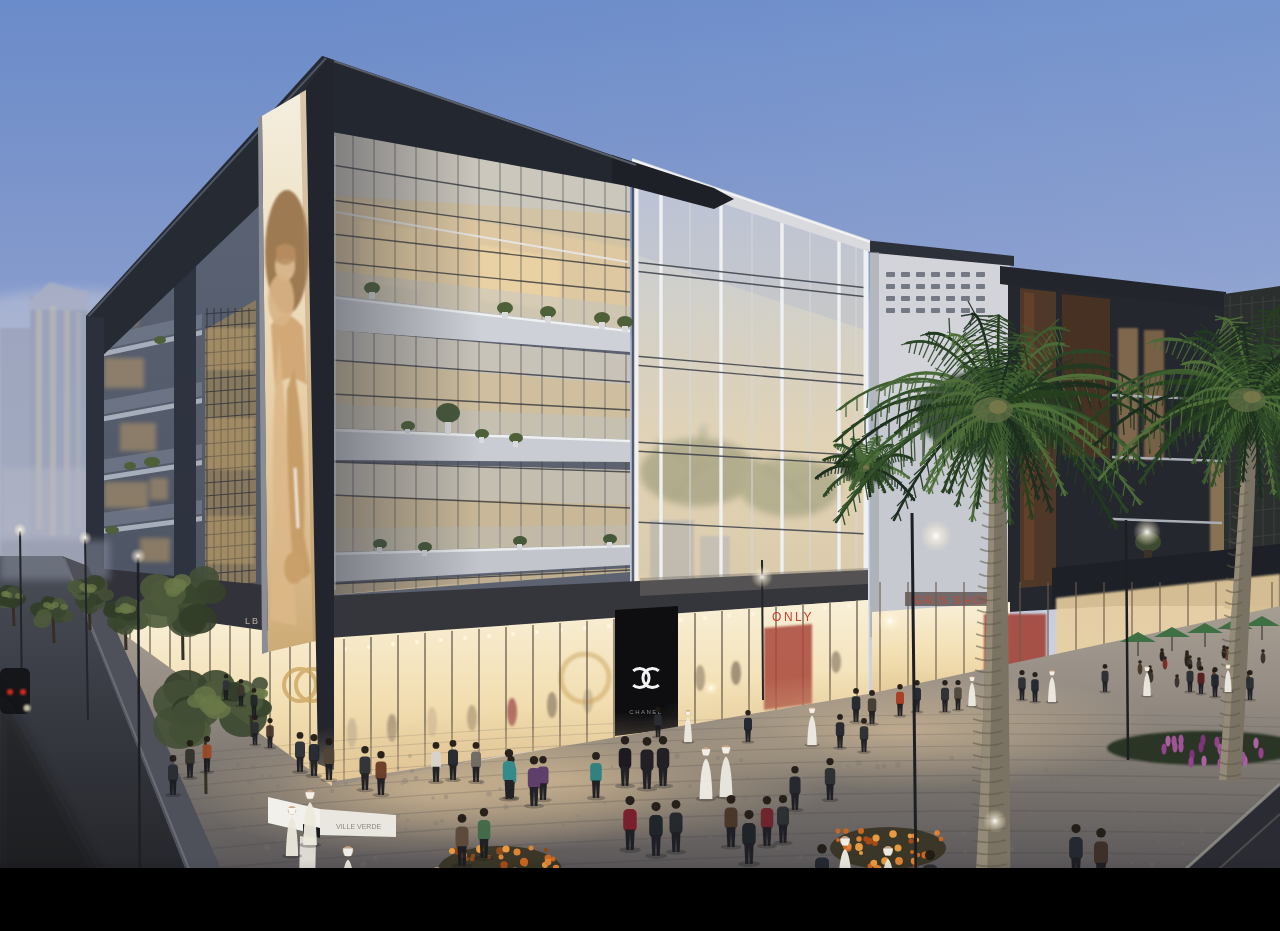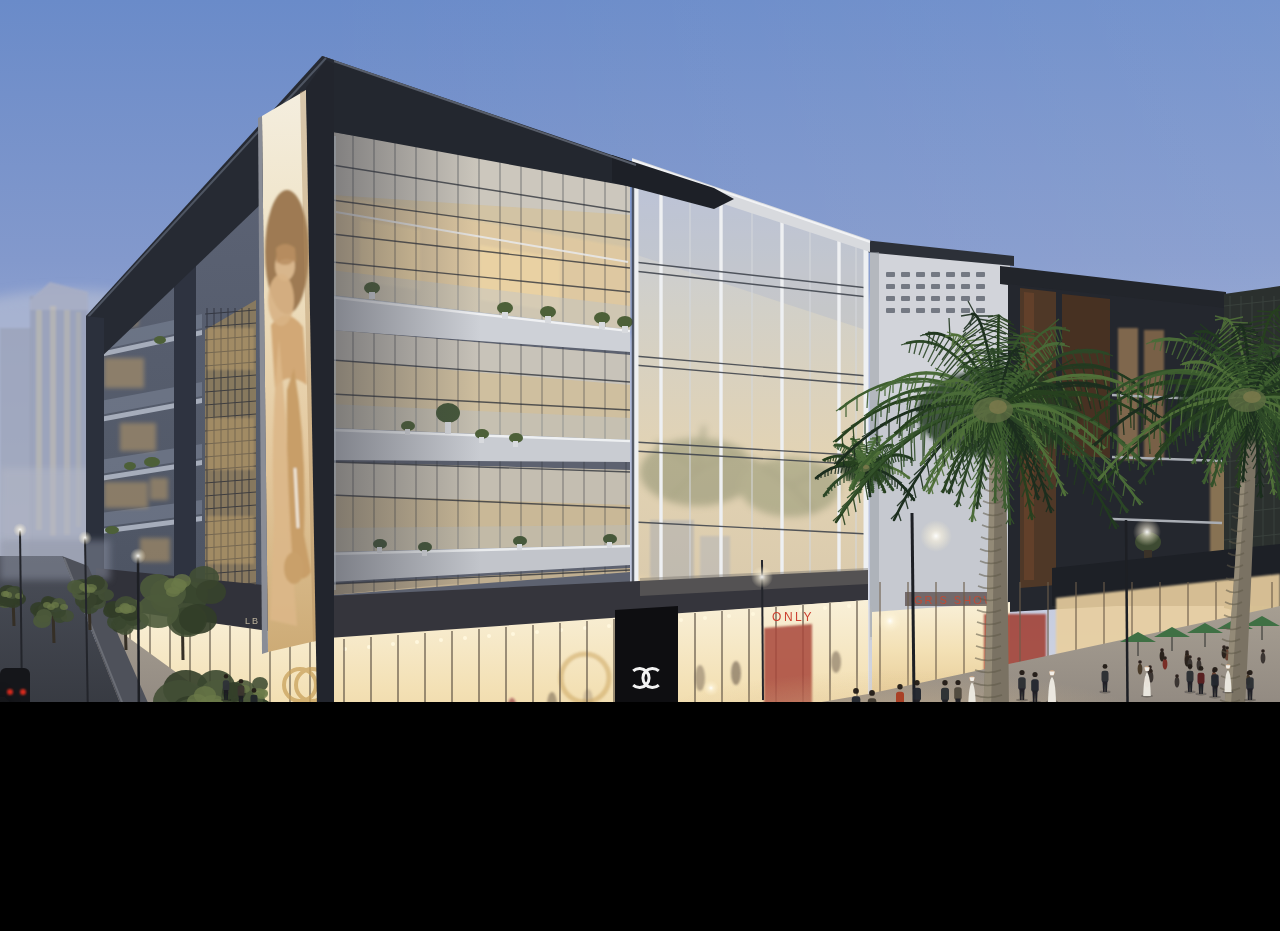--- a/index.html
+++ b/index.html
@@ -1,13 +1,13 @@
 <!DOCTYPE html>
 <html><head><meta charset="utf-8"><title>Plaza render</title>
-<style>html,body{margin:0;padding:0;background:#000;font-family:"Liberation Sans", sans-serif;}#stage{width:1280px;height:702px;overflow:hidden;position:relative;}</style>
+<style>html,body{margin:0;padding:0;background:#000;font-family:"Liberation Sans", sans-serif;}#stage{width:1280px;height:868px;overflow:hidden;position:relative;}</style>
 </head><body>
 
 <div id="stage">
 <svg width="1280" height="931" viewBox="0 0 1280 931" xmlns="http://www.w3.org/2000/svg">
       <defs>
 <linearGradient id="sky" x1="0" y1="0" x2="0" y2="1">
  <stop offset="0" stop-color="#6a8bc9"></stop>
  <stop offset="0.28" stop-color="#8399cc"></stop>
  <stop offset="0.52" stop-color="#a5b1d6"></stop>
  <stop offset="0.72" stop-color="#c6ccde"></stop>

